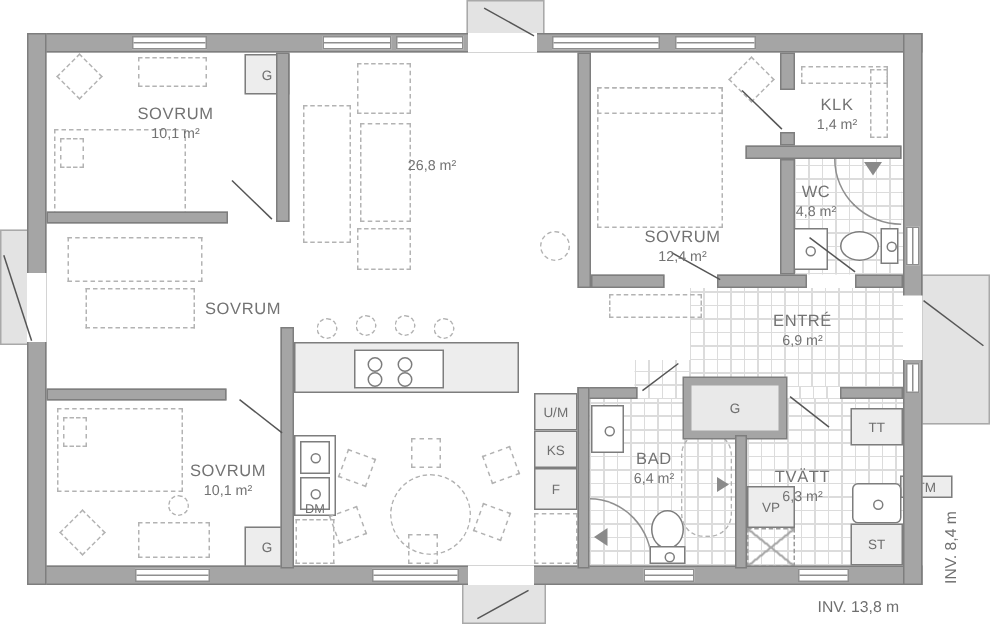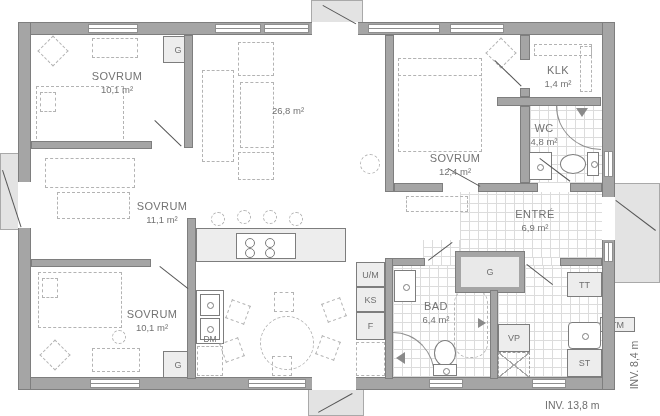--- a/index.html
+++ b/index.html
@@ -235,27 +235,30 @@
   <div class="rl" style="left:405px;top:152px;width:100px;">
     <div class="nm">SOVRUM</div>
     <div class="ar">12,4 m²</div>
   </div>
   <div class="rl" style="left:490px;top:208px;width:90px;">
     <div class="nm">ENTRÉ</div>
     <div class="ar">6,9 m²</div>
   </div>
   <div class="rl" style="left:112px;top:200px;width:100px;">
     <div class="nm">SOVRUM</div>
-    <div class="ar">11,1 m²</div>
   </div>
   <div class="rl" style="left:102px;top:308px;width:100px;">
     <div class="nm">SOVRUM</div>
     <div class="ar">10,1 m²</div>
   </div>
   <div class="rl" style="left:397px;top:300px;width:78px;">
     <div class="nm">BAD</div>
     <div class="ar">6,4 m²</div>
   </div>
+  <div class="rl" style="left:500px;top:312px;width:70px;">
+    <div class="nm">TVÄTT</div>
+    <div class="ar">6,3 m²</div>
+  </div>
 
   <div class="dim" style="left:545px;top:399px;width:110px;">INV. 13,8 m</div>
   <div class="dim" style="left:590px;top:358px;width:90px;height:14px;transform:rotate(-90deg);text-align:center;">INV. 8,4 m</div>
 
 </div>
 
 </body></html>

